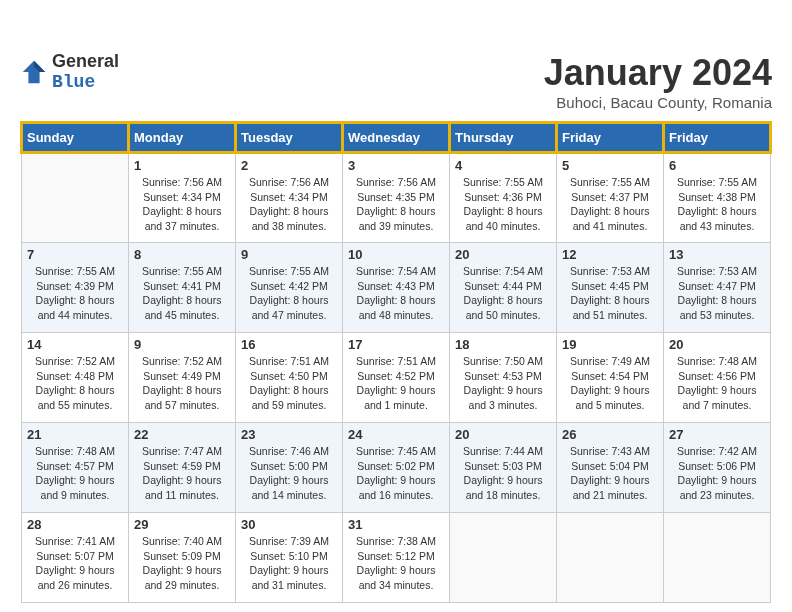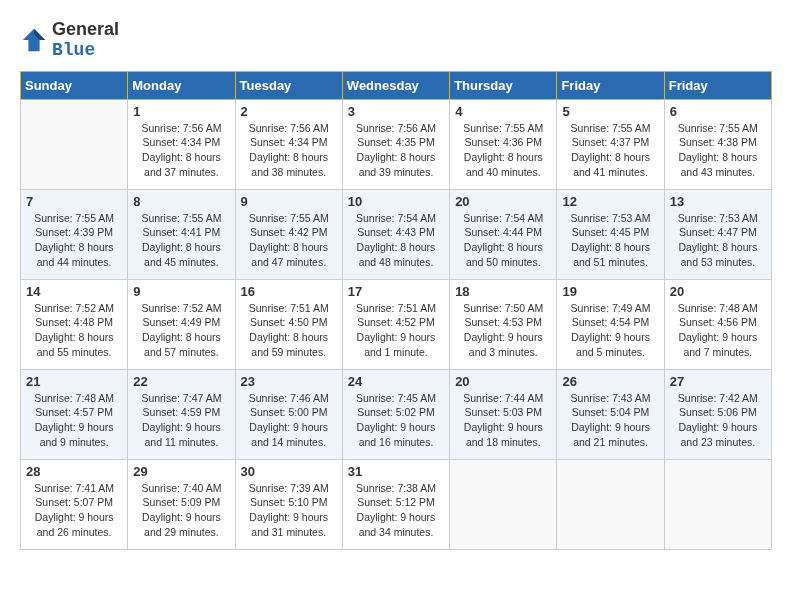--- a/index.html
+++ b/index.html
@@ -8,20 +8,21 @@
       background: #fff;
       width: 792px;
       min-height: 612px;
       padding: 20px;
     }
     .header {
       display: flex;
       justify-content: space-between;
       align-items: flex-start;
       margin-bottom: 10px;
+      margin-top: 32px;
     }
     .logo {
       display: flex;
       align-items: center;
       gap: 4px;
     }
     .logo-text {
       font-size: 18px;
       font-weight: bold;
       line-height: 1.1;
@@ -49,21 +50,21 @@
       border-collapse: collapse;
       table-layout: fixed;
     }
     th {
       background-color: #2a6ab0;
       color: white;
       font-size: 13px;
       font-weight: bold;
       padding: 6px 4px;
       text-align: left;
-      border: 1px solid #eab308;
+      border: 3px solid #eab308;
     }
     td {
       border: 1px solid #ccc;
       vertical-align: top;
       padding: 4px 5px;
       font-size: 11px;
       color: #333;
       height: 90px;
       background: #fff;
     }
@@ -94,20 +95,24 @@
   <div class="logo">
     <svg class="logo-icon" viewBox="0 0 40 40" xmlns="http://www.w3.org/2000/svg">
       <polygon points="20,4 36,20 28,20 28,36 12,36 12,20 4,20" fill="#2a6ab0"></polygon>
       <polygon points="20,4 36,20 28,20 20,12" fill="#1a4a80"></polygon>
     </svg>
     <div class="logo-text">
       <span class="general">General</span><br>
       <span class="blue">Blue</span>
     </div>
   </div>
+  <div class="title-block">
+    <div class="month-title">January 2024</div>
+    <div class="location">Buhoci, Bacau County, Romania</div>
+  </div>
 </div>
 
 <table>
   <thead>
     <tr>
     <th>Sunday</th>
         <th>Monday</th>
         <th>Tuesday</th>
         <th>Wednesday</th>
         <th>Thursday</th>

